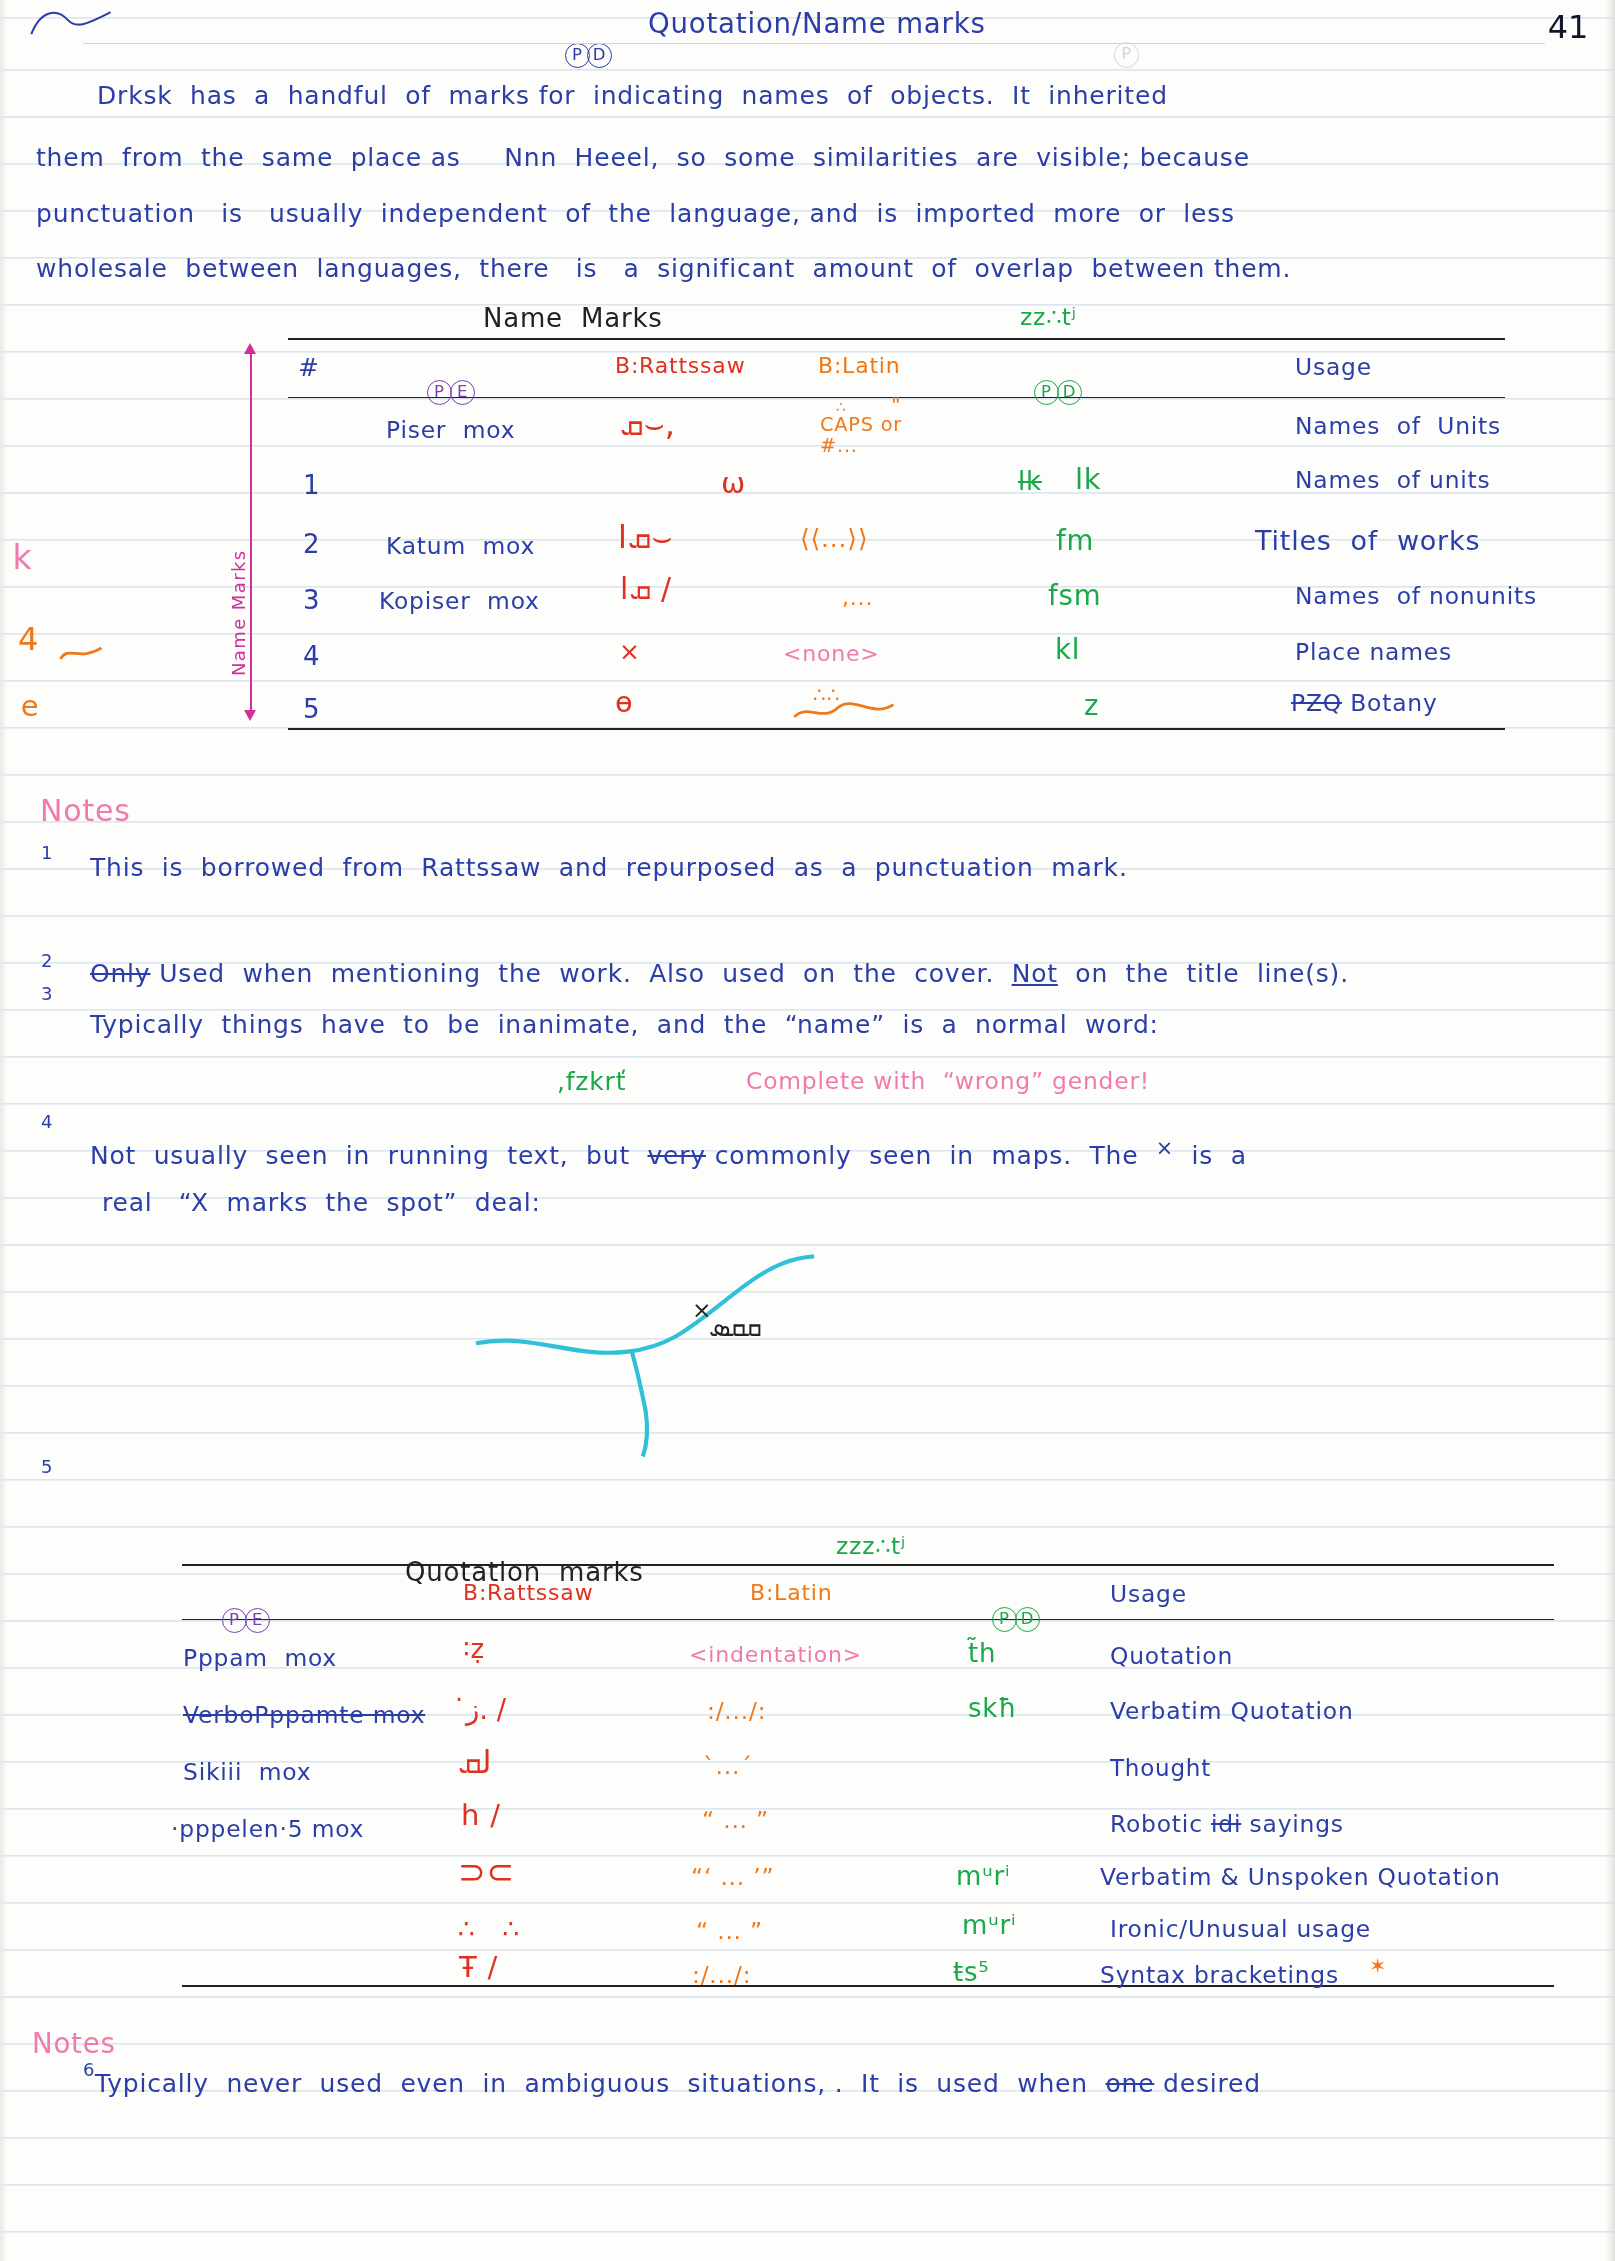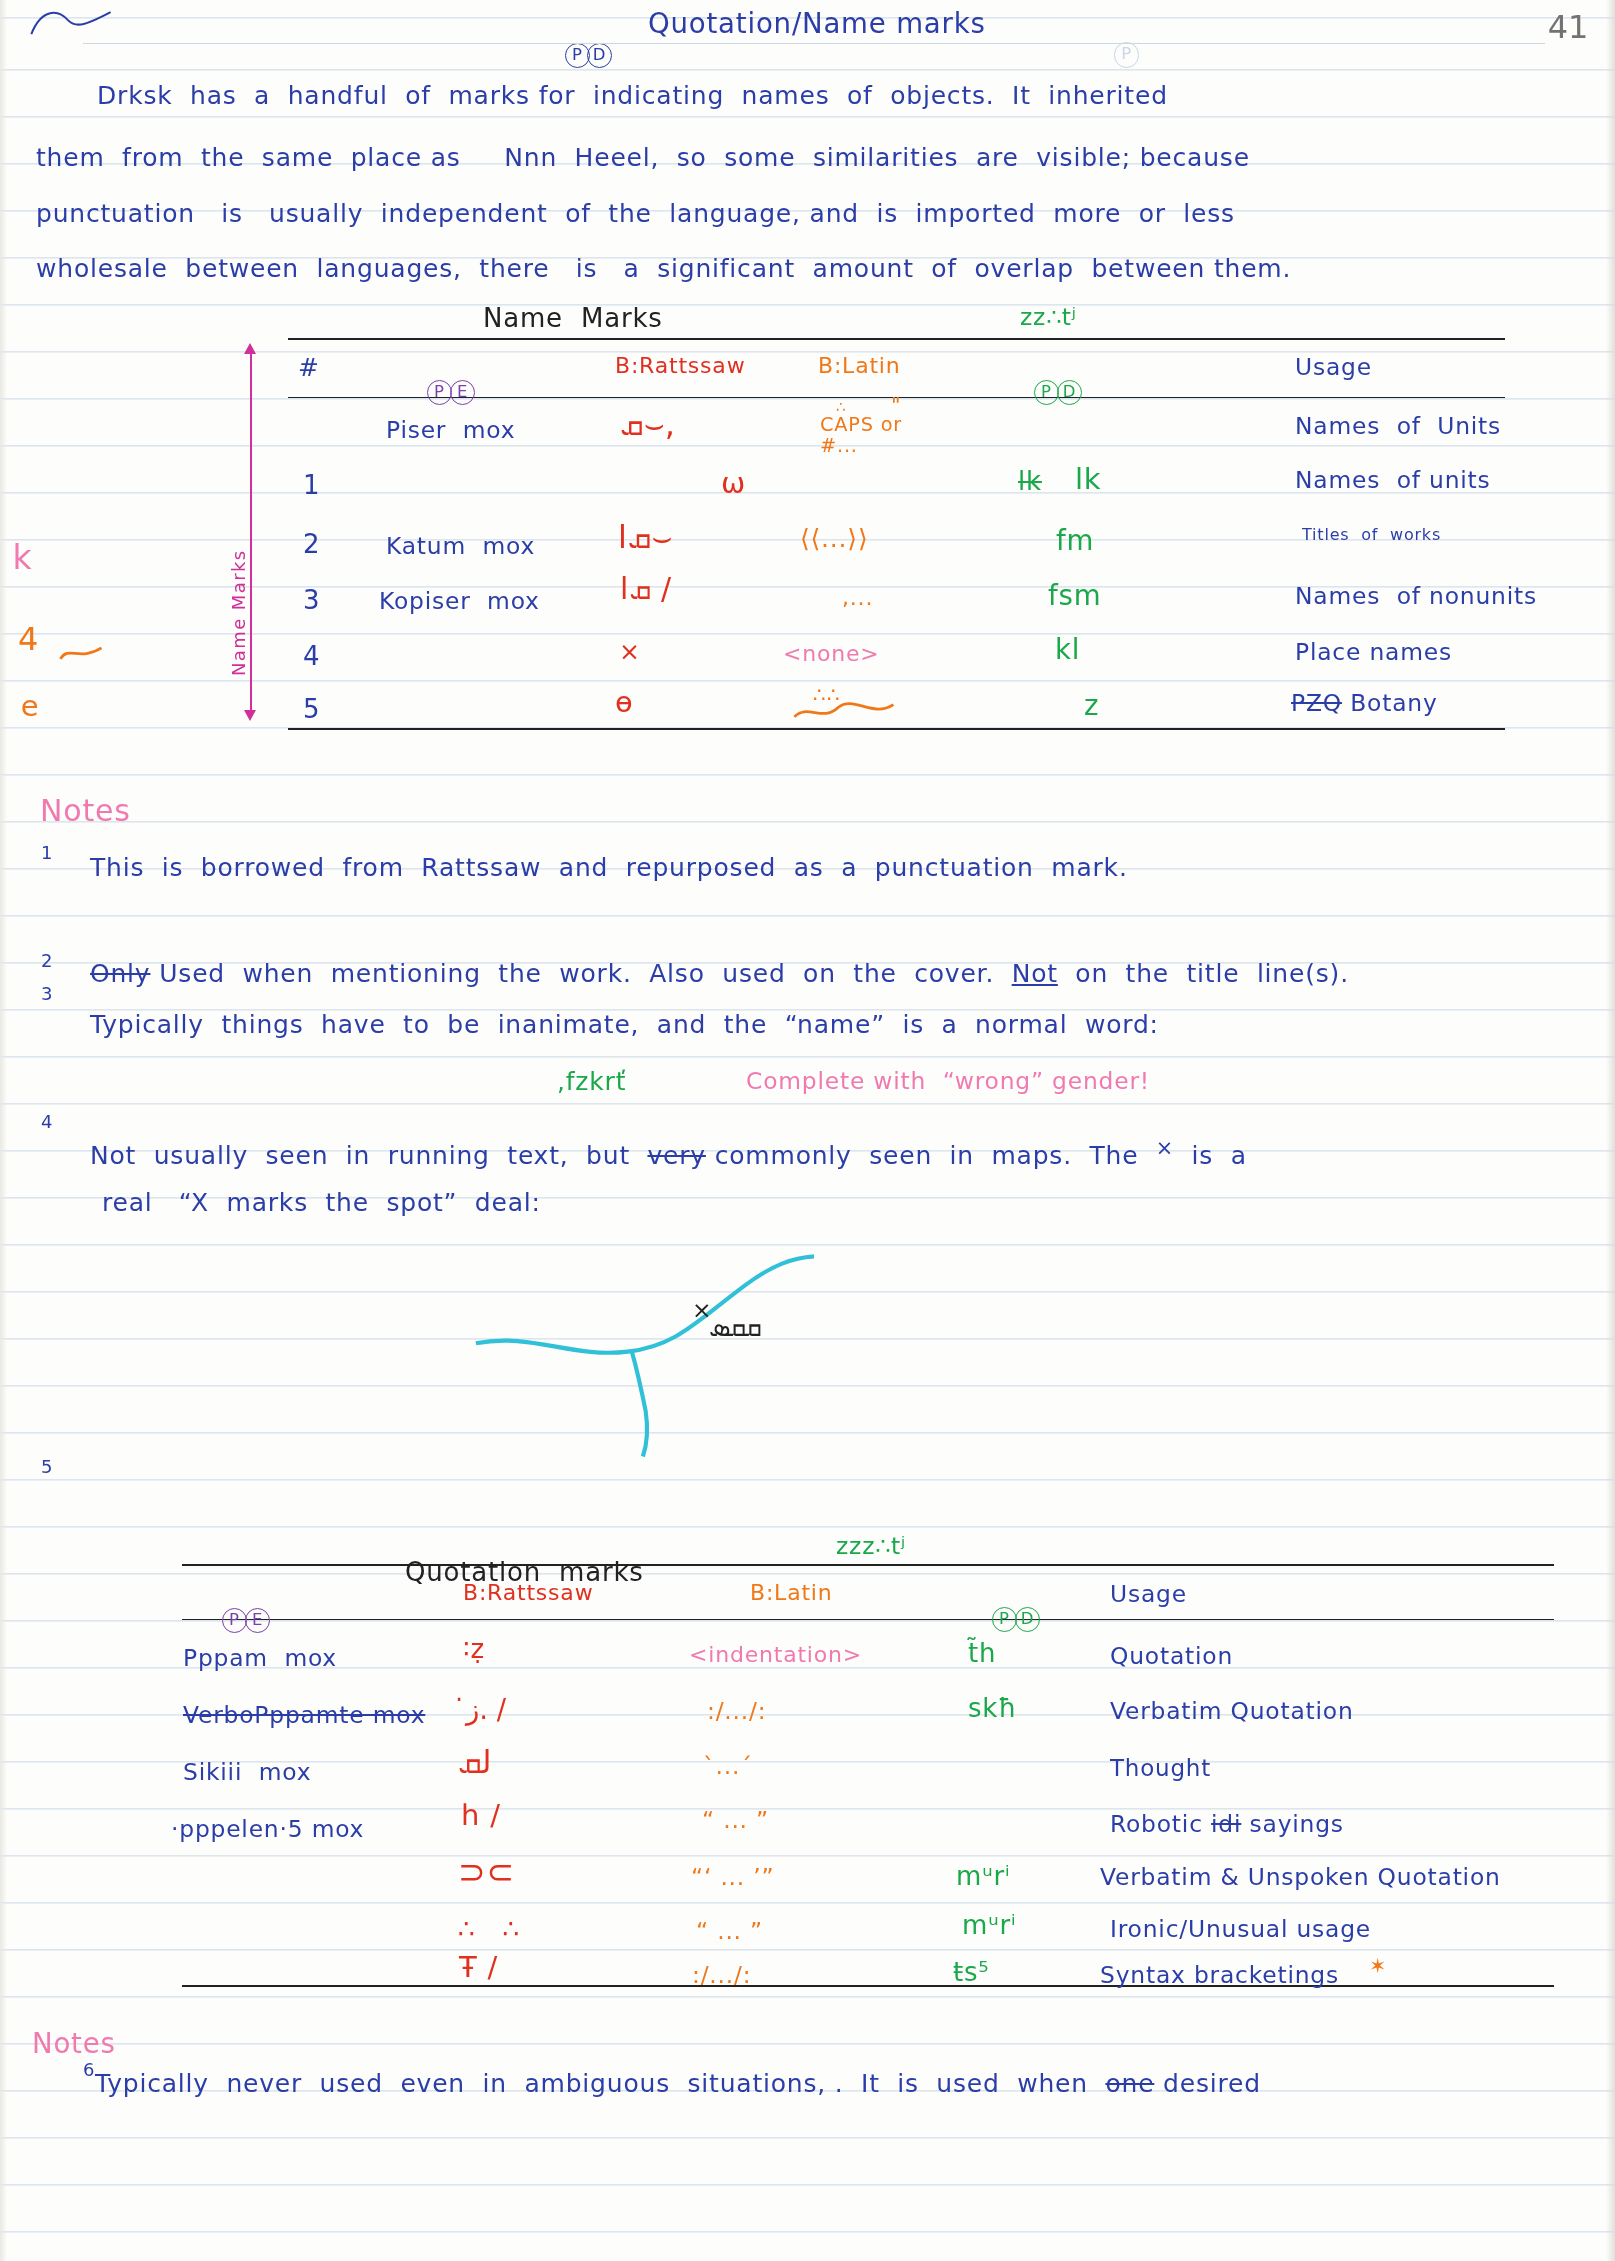--- a/index.html
+++ b/index.html
@@ -96,21 +96,21 @@
     letter-spacing: 1.4px;
     white-space: pre;
   }
 
   
   #pageno {
     position: absolute;
     right: 27.6px;
     top: 8.3px;
     font-size: 32px;
-    color: #737373;
+    color: #0f172a;
   }
 
   
   .circ {
     display: inline-block;
     border: 1.7px solid currentColor;
     border-radius: 50%;
     width: 23.4px;
     height: 23.4px;
     line-height: 21.4px;
@@ -179,21 +179,21 @@
   <div class="hw red" style="left:721px; top:466px; font-size:29px;">ω</div>
   <div class="hw grn strike" style="left:1018px; top:466px; font-size:26px;">lk</div>
   <div class="hw grn" style="left:1075px; top:462px; font-size:29px;">lk</div>
   <div class="hw blue" style="left:1295px; top:466px; font-size:23.4px;">Names  of units</div>
 
   <div class="hw blue" style="left:303px; top:529px; font-size:26px;">2</div>
   <div class="hw blue" style="left:386px; top:532px; font-size:23.4px;">Katum  mox</div>
   <div class="hw red" style="left:618px; top:518px; font-size:32px;">lܩ⌣</div>
   <div class="hw org" style="left:800px; top:524px; font-size:25px;">⟨⟨...⟩⟩</div>
   <div class="hw grn" style="left:1056px; top:524px; font-size:27.6px;">fm</div>
-  <div class="hw blue" style="left:1302px; top:525px; font-size:16px;">Titles  of  works</div>
+  <div class="hw blue" style="left:1255px; top:525px; font-size:27px;">Titles  of  works</div>
 
   <div class="hw blue" style="left:303px; top:585px; font-size:26px;">3</div>
   <div class="hw blue" style="left:379px; top:587px; font-size:23.4px;">Kopiser  mox</div>
   <div class="hw red" style="left:620px; top:571px; font-size:30px;">lܩ /</div>
   <div class="hw org" style="left:842px; top:585px; font-size:22px;">,...</div>
   <div class="hw grn" style="left:1048px; top:579px; font-size:27.6px;">fsm</div>
   <div class="hw blue" style="left:1295px; top:582px; font-size:23.4px;">Names  of nonunits</div>
 
   <div class="hw blue" style="left:303px; top:641px; font-size:26px;">4</div>
   <div class="hw red" style="left:619px; top:637px; font-size:25px;">×</div>

